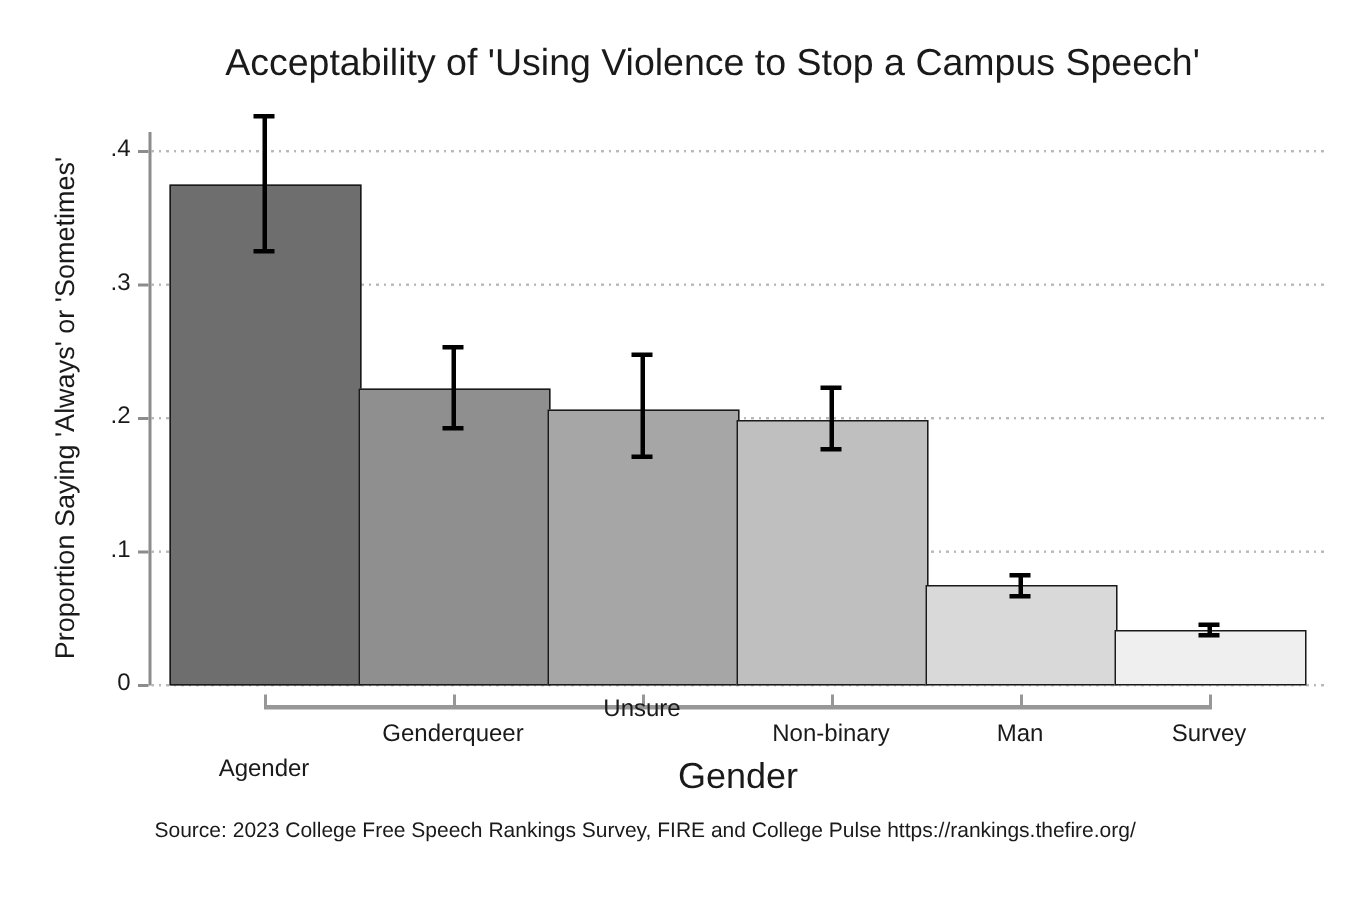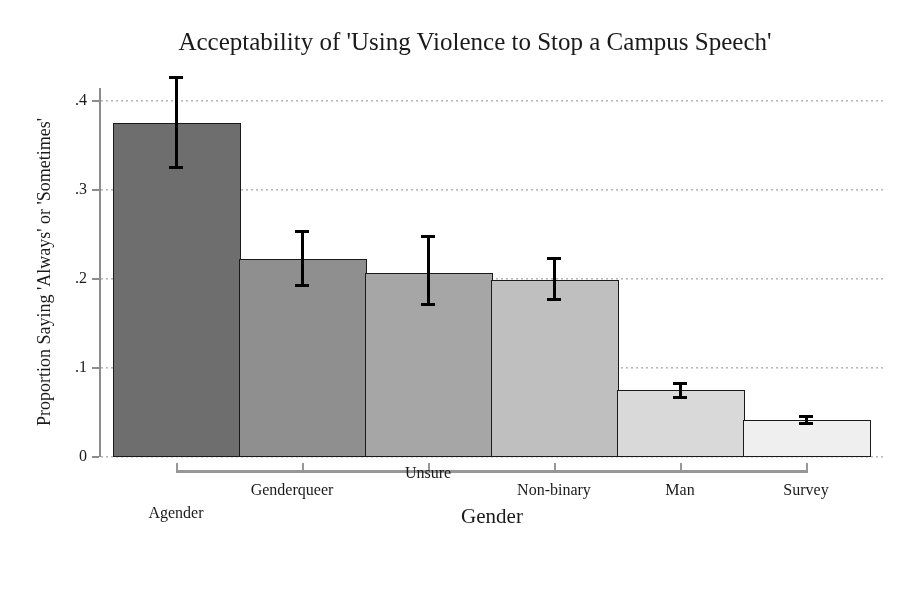--- a/index.html
+++ b/index.html
@@ -1,20 +1,20 @@
 <!DOCTYPE html>
 <html><head>
 <meta charset="utf-8">
 <style>
   html,body{margin:0;padding:0;background:#ffffff;}
   .canvas{
     position:relative;
     width:911px;height:611px;
     background:#ffffff;
-    font-family:Liberation Serif, serif;
+    font-family:Liberation Sans, sans-serif;
     color:#111;
     overflow:hidden;
   }
   .title{
     position:absolute;left:60px;top:28px;width:830px;
     text-align:center;font-size:25px;color:#1a1a1a;white-space:nowrap;
   }
   .ylabel{
     position:absolute;left:44px;top:272px;
     transform:translate(-50%,-50%) rotate(-90deg);
@@ -26,21 +26,21 @@
     background-image:repeating-linear-gradient(to right,#b8b8b8 0 1.6px,transparent 1.6px 5px);
     background-size:100% 1.6px;background-repeat:no-repeat;background-position:0 0;}
   .ytick{position:absolute;width:7px;height:2px;background:#8c8c8c;left:-7px;}
   .ytick-label{position:absolute;left:-48px;width:36px;text-align:right;font-size:16px;color:#1a1a1a;}
   .bar{position:absolute;box-sizing:border-box;border:1.5px solid #1a1a1a;}
   .err-line{position:absolute;width:3px;background:#000;}
   .err-cap{position:absolute;height:3px;background:#000;}
   .cat-axis-line{position:absolute;height:2.5px;background:#979797;}
   .cat-tick{position:absolute;width:2px;height:9px;background:#979797;}
   .cat-label{position:absolute;width:160px;text-align:center;font-size:16px;color:#1a1a1a;}
-  .xlabel{position:absolute;left:99px;top:504px;width:786px;text-align:center;font-size:21px;color:#1a1a1a;}
+  .xlabel{position:absolute;left:99px;top:504px;width:786px;text-align:center;font-size:24px;color:#1a1a1a;}
   .source{position:absolute;left:103px;top:543px;font-size:14px;line-height:21px;color:#1a1a1a;}
 </style>
 </head>
 <body>
 
 <div class="canvas">
   <div class="title">Acceptability of 'Using Violence to Stop a Campus Speech'</div>
   <div class="ylabel">Proportion Saying 'Always' or 'Sometimes'</div>
   <div class="plot" id="plot">
       <div class="gridline" style="top: 368.2px;"></div>
@@ -82,26 +82,27 @@
       <div class="bar" style="left: 644px; width: 127.5px; bottom: 0px; height: 37.38px; background: rgb(239, 239, 239); border-color: rgb(26, 26, 26);"></div>
       <div class="err-line" style="left: 705.5px; bottom: 33.82px; height: 7.12px; background: rgb(0, 0, 0);"></div>
       <div class="err-cap" style="left: 700px; width: 14px; bottom: 39.44px; background: rgb(0, 0, 0);"></div>
       <div class="err-cap" style="left: 700px; width: 14px; bottom: 32.32px; background: rgb(0, 0, 0);"></div>
     </div>
   <div id="cat-axis" style="position: absolute; left: 0px; top: 0px;">
       <div class="cat-axis-line" style="left: 176px; width: 632px; top: 470px;"></div>
       <div class="cat-tick" style="left: 176px; top: 463px;"></div>
       <div class="cat-label" style="left: 96px; top: 504px;">Agender</div>
       <div class="cat-tick" style="left: 302px; top: 463px;"></div>
-      <div class="cat-label" style="left: 212px; top: 481px;">Genderqueer</div>
+      <div class="cat-label" style="left: 222px; top: 481px;">Genderqueer</div>
       <div class="cat-tick" style="left: 428px; top: 463px;"></div>
       <div class="cat-label" style="left: 348px; top: 464px;">Unsure</div>
       <div class="cat-tick" style="left: 554px; top: 463px;"></div>
       <div class="cat-label" style="left: 474px; top: 481px;">Non-binary</div>
       <div class="cat-tick" style="left: 680px; top: 463px;"></div>
       <div class="cat-label" style="left: 600px; top: 481px;">Man</div>
       <div class="cat-tick" style="left: 806px; top: 463px;"></div>
       <div class="cat-label" style="left: 726px; top: 481px;">Survey</div>
     </div>
   <div class="xlabel">Gender</div>
   <div class="source">
+    <div>Source: 2023 College Free Speech Rankings Survey, FIRE and College Pulse https://rankings.thefire.org/</div>
   </div>
 </div>
 
 </body></html>

